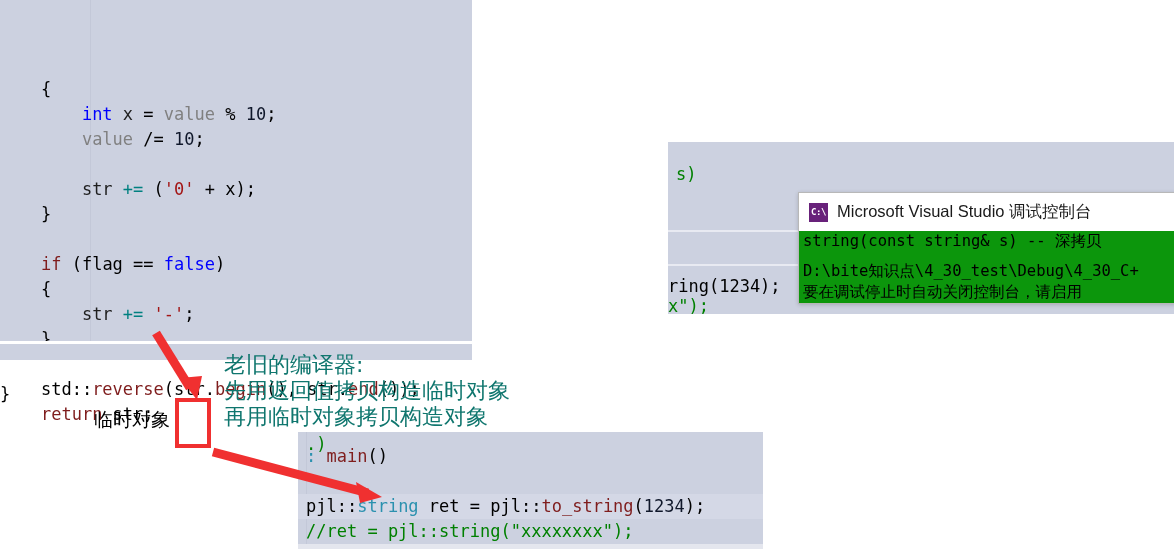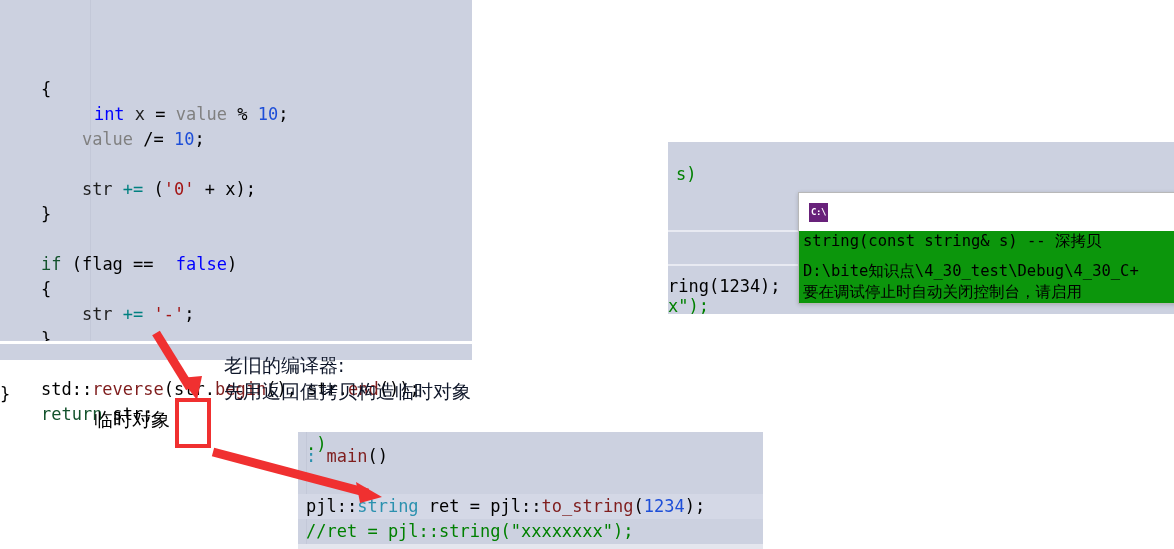--- a/index.html
+++ b/index.html
@@ -114,25 +114,25 @@
   #editor-bottom .bottom-strip {
     position: absolute;
     left: 0;
     top: 112px;
     width: 465px;
     height: 5px;
     background: #e4e6ee;
   }
 
   
-  .kw      { color: #0000ff; margin-left: 12px; }
-  .kw2     { color: #14532d; }
+  .kw      { color: #0000ff; }
+  .kw2     { color: #7f1d1d; }
   .ident   { color: #1f1f1f; }
   .var     { color: #808080; text-align: center; }
-  .num     { color: #1d4ed8; }
+  .num     { color: #0f172a; }
   .str     { color: #a31515; }
   .op      { color: #008080; }
   .fn      { color: #7f1d1d; }
   .type    { color: #2b91af; }
   .comment { color: #008000; }
   .punc    { color: #000000; }
 
   
   #console-window {
     position: absolute;
@@ -199,22 +199,22 @@
     left: 94px;
     top: 408px;
     color: #000000;
     font-size: 19px;
     line-height: 24px;
     font-family: Liberation Serif, serif;
   }
   #anno-compiler-note {
     left: 224px;
     top: 352px;
-    color: #0f172a;
-    font-size: 19px;
+    color: #0f766e;
+    font-size: 22px;
     line-height: 26px;
   }
   #anno-compiler-note .nline { display: block; }
 
   #anno-box {
     position: absolute;
     left: 175px;
     top: 398px;
     width: 36px;
     height: 50px;
@@ -253,26 +253,27 @@
 <div class="code-panel" id="editor-bottom">
   <div class="gutter-line"></div>
   <div class="hl-line"></div>
   <div id="editor-bottom-rows"><div class="brow" style="left: 8px; top: 0px;"><span class="comment">.)</span></div><div class="brow" style="left: 8px; top: 12px;"><span class="type">: </span><span class="fn">main</span><span class="punc">()</span></div><div class="brow" style="left: 8px; top: 62px;"><span class="punc">pjl::</span><span class="type">string</span><span class="punc"> ret </span><span class="punc">=</span><span class="punc"> pjl::</span><span class="fn">to_string</span><span class="punc">(</span><span class="num">1234</span><span class="punc">);</span></div><div class="brow" style="left: 8px; top: 87px;"><span class="comment">//ret = pjl::string("xxxxxxxx");</span></div></div>
   <div class="bottom-strip"></div>
 </div>
 
 <div id="console-window">
   <div id="console-titlebar">
     <div id="console-icon">C:\</div>
+    <div id="console-title">Microsoft Visual Studio 调试控制台</div>
   </div>
   <div id="console-body"><div class="cline">string(const string&amp; s) -- 深拷贝</div><div class="cline cspacer">&nbsp;</div><div class="cline">D:\bite知识点\4_30_test\Debug\4_30_C+</div><div class="cline">要在调试停止时自动关闭控制台，请启用</div></div>
 </div>
 
 <div class="anno-text" id="anno-temp-object">临时对象</div>
-<div class="anno-text" id="anno-compiler-note"><div class="nline">老旧的编译器:</div><div class="nline">先用返回值拷贝构造临时对象</div></div>
+<div class="anno-text" id="anno-compiler-note"><div class="nline">老旧的编译器:</div><div class="nline">先用返回值拷贝构造临时对象</div><div class="nline">再用临时对象拷贝构造对象</div></div>
 <div id="anno-box"></div>
 
 <svg class="arrow-layer" viewBox="0 0 1174 549">
 
   <g>
     <path d="M 156,333 L 190,388" stroke="#f03030" stroke-width="9" stroke-linecap="butt" fill="none"></path>
     <path d="M 197,400 L 180,378 L 202,376 Z" fill="#f03030"></path>
   </g>
 
   <g>

